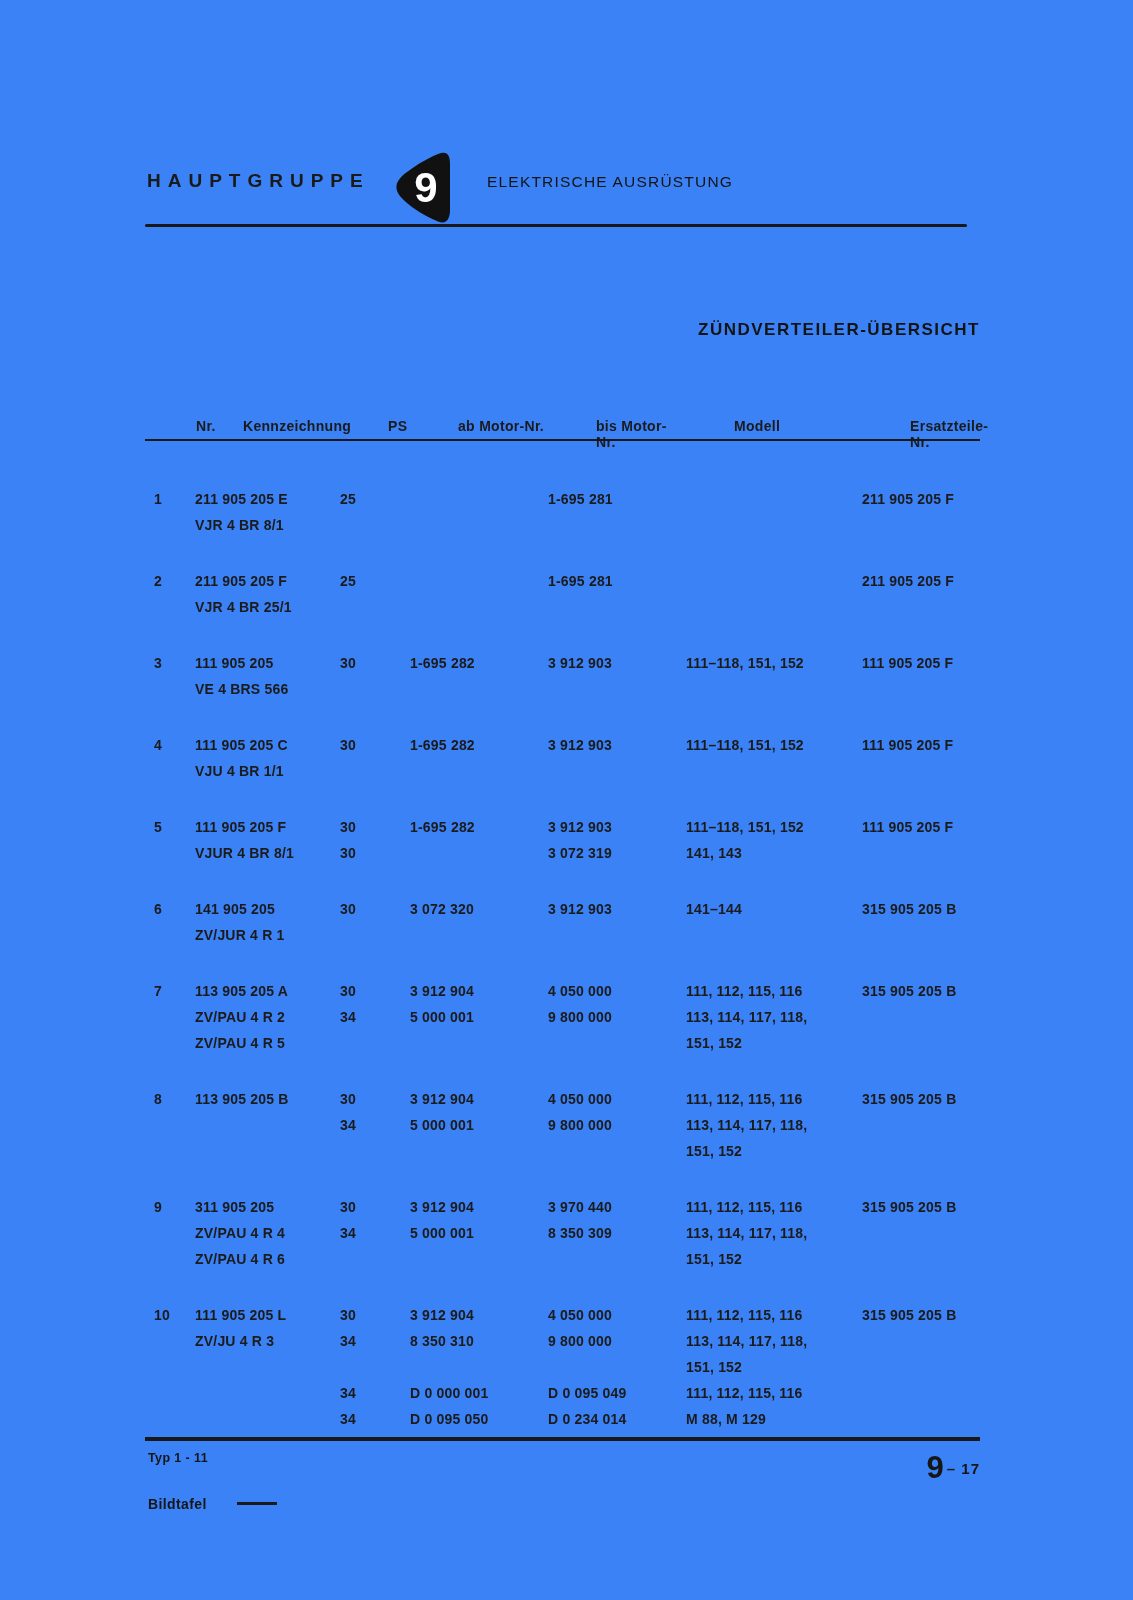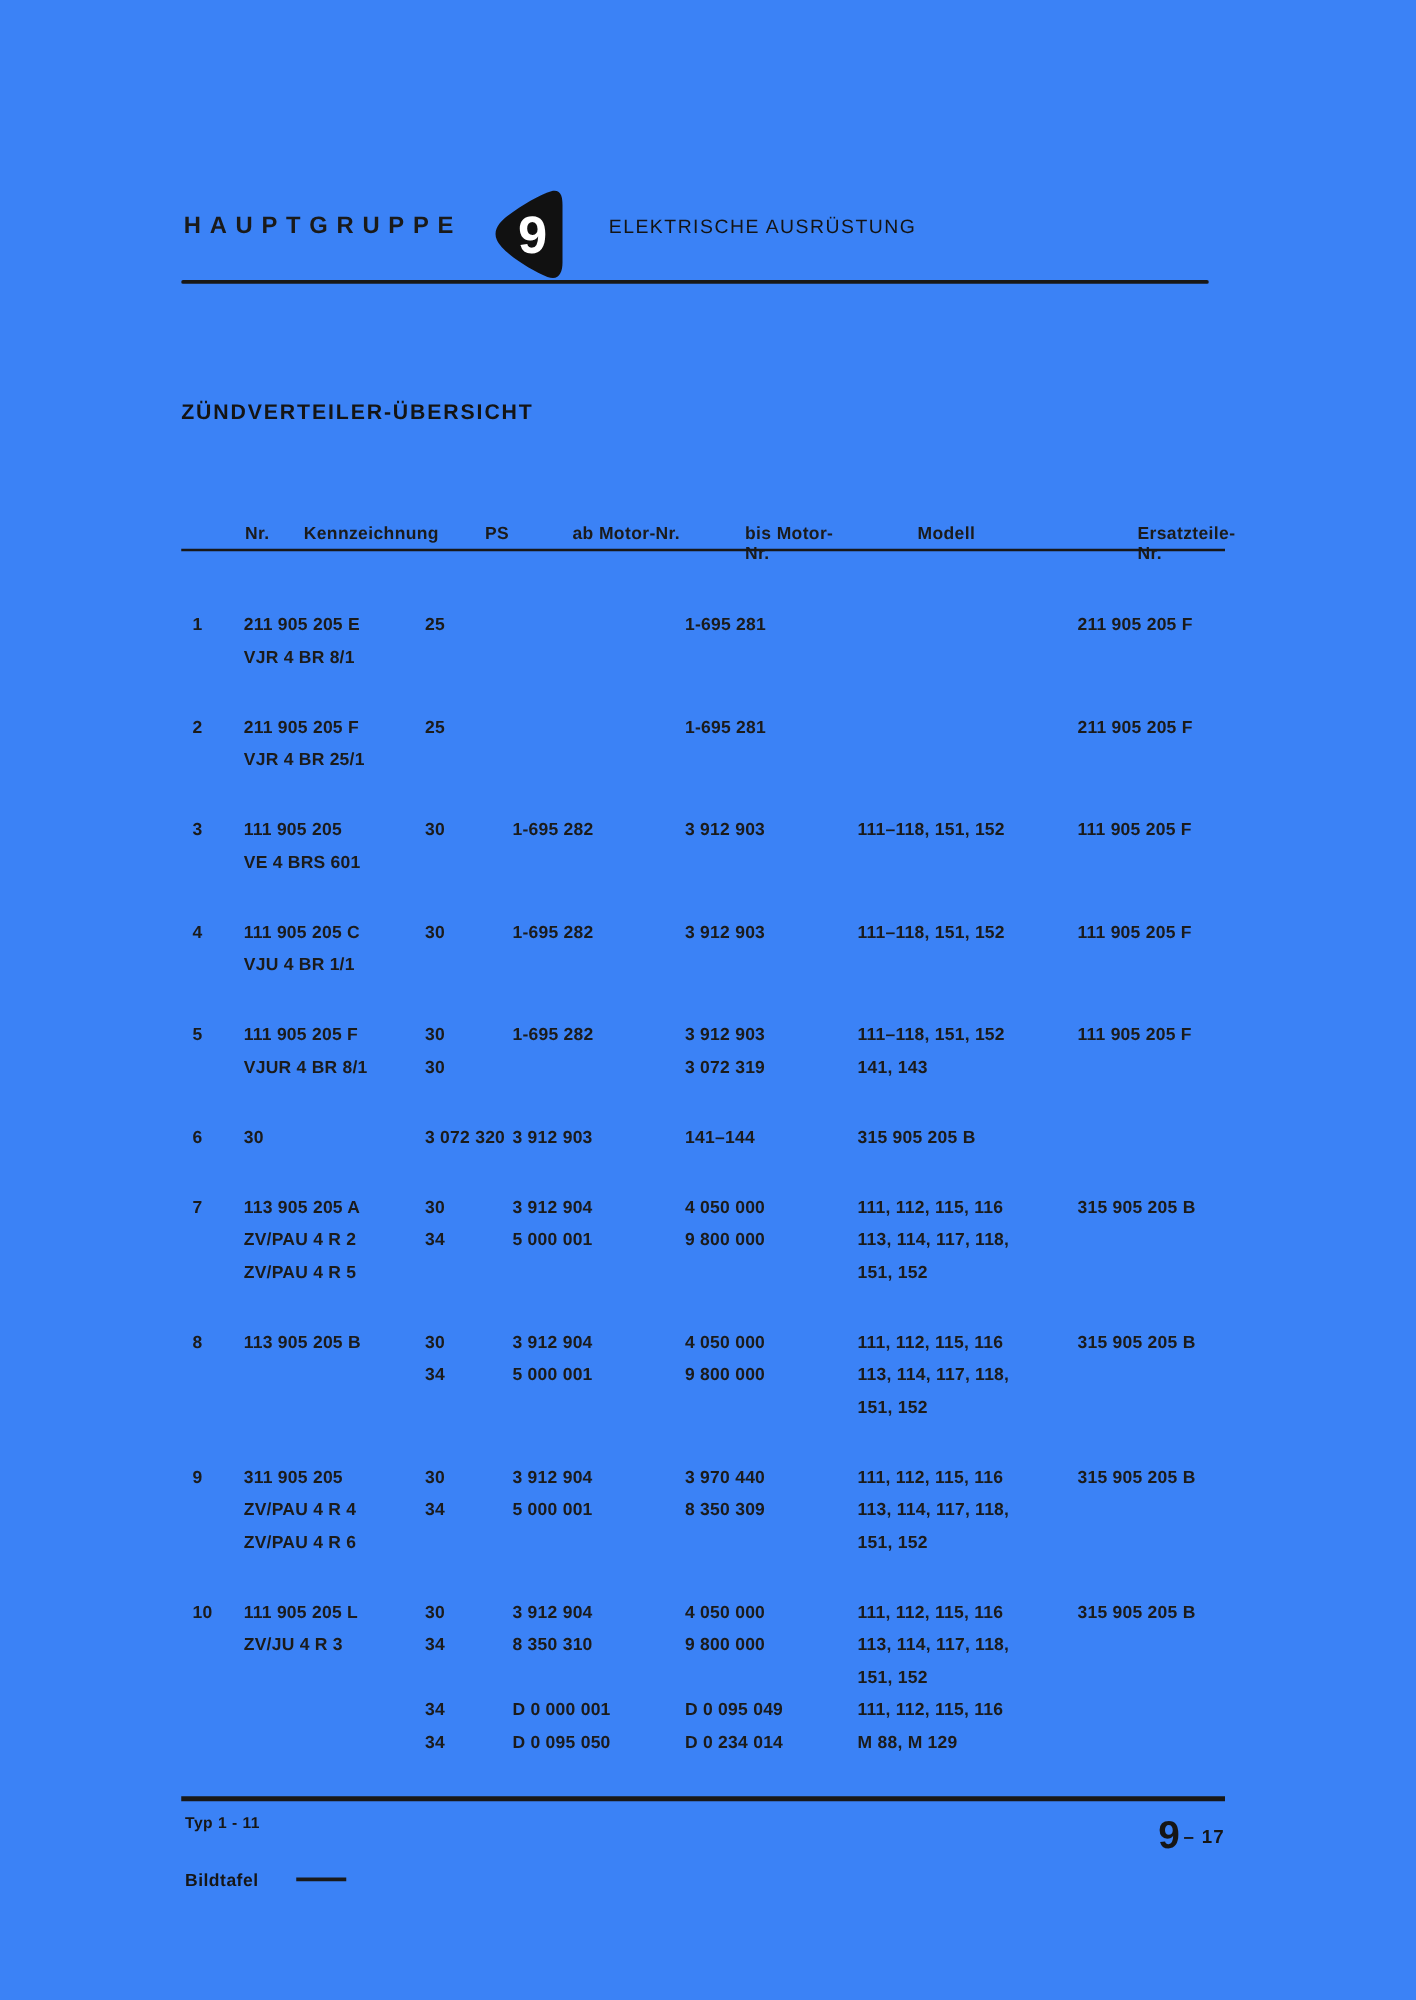--- a/index.html
+++ b/index.html
@@ -27,21 +27,21 @@
   .section-title{
     position:absolute;left:342px;top:25px;
     font-size:15.5px;font-weight:400;letter-spacing:1.2px;color:#141414;
     white-space:nowrap;
   }
   .rule{position:absolute;background:#181818;}
   .rule-top{top:224px;left:145px;width:822px;height:3px;border-radius:2px;}
   
   .doc-title{
     position:absolute;top:320px;left:145px;width:835px;margin:0;
-    text-align:left;font-size:17px;font-weight:700;letter-spacing:1.5px;
+    text-align:right;font-size:17px;font-weight:700;letter-spacing:1.5px;
     color:#141414;
   }
   
   .thead, .tr{
     display:grid;
     grid-template-columns:47px 145px 70px 138px 138px 176px 118px;
   }
   .thead{position:absolute;top:418px;left:148px;width:832px;font-size:14px;font-weight:700;}
   .th{letter-spacing:.3px;color:#1b1b1b;padding-left:48px;}
   .rule-head{top:439px;left:145px;width:835px;height:2px;}
@@ -149,21 +149,21 @@
         <div class="td col6">
           <div class="line">211 905 205 F</div>
         </div>
       </div>
       <div class="tr">
         <div class="td col0">
           <div class="line">3</div>
         </div>
         <div class="td col1">
           <div class="line">111 905 205</div>
-          <div class="line">VE 4 BRS 601</div>
+          <div class="line">VE 4 BRS 566</div>
         </div>
         <div class="td col2">
           <div class="line">30</div>
         </div>
         <div class="td col3">
           <div class="line">1-695 282</div>
         </div>
         <div class="td col4">
           <div class="line">3 912 903</div>
         </div>
@@ -221,20 +221,24 @@
           <div class="line">111–118, 151, 152</div>
           <div class="line">141, 143</div>
         </div>
         <div class="td col6">
           <div class="line">111 905 205 F</div>
         </div>
       </div>
       <div class="tr">
         <div class="td col0">
           <div class="line">6</div>
+        </div>
+        <div class="td col1">
+          <div class="line">141 905 205</div>
+          <div class="line">ZV/JUR 4 R 1</div>
         </div>
         <div class="td col2">
           <div class="line">30</div>
         </div>
         <div class="td col3">
           <div class="line">3 072 320</div>
         </div>
         <div class="td col4">
           <div class="line">3 912 903</div>
         </div>

